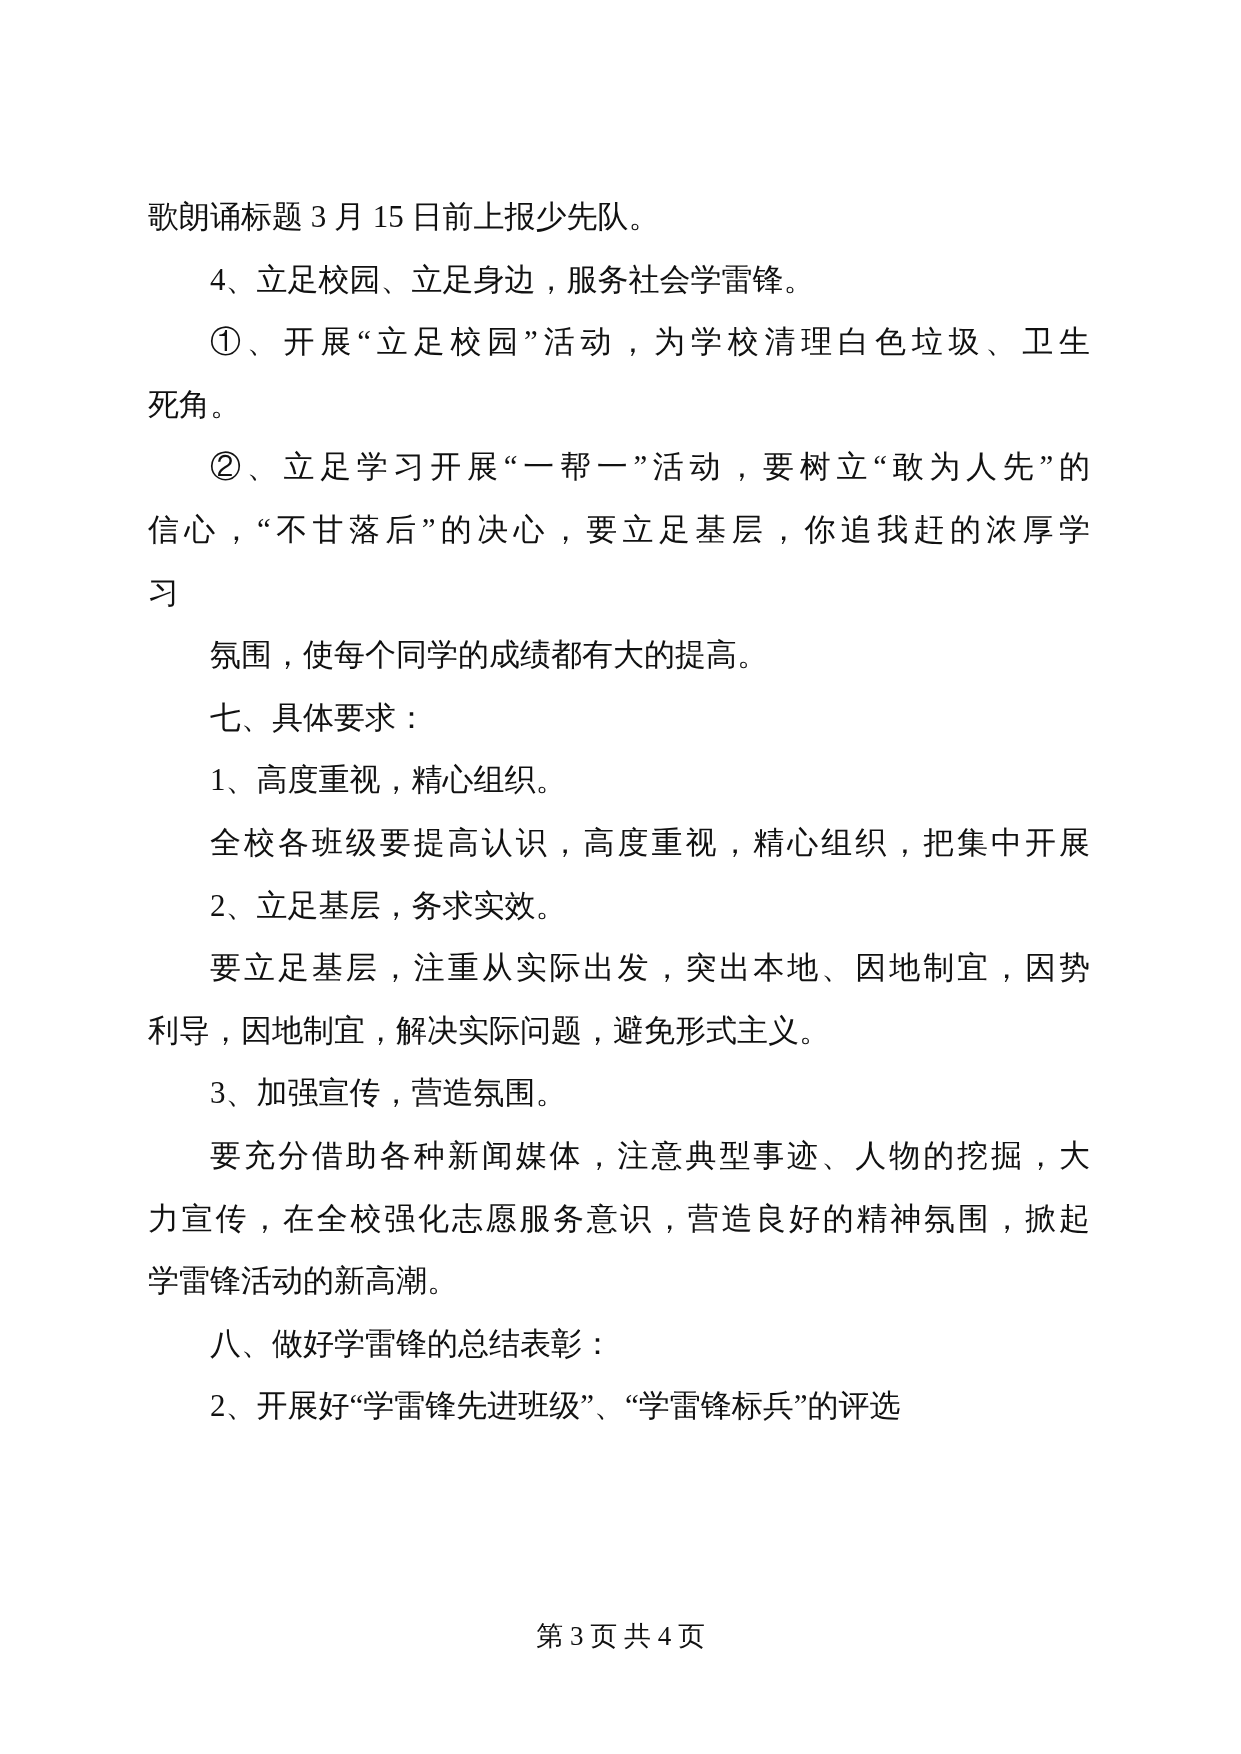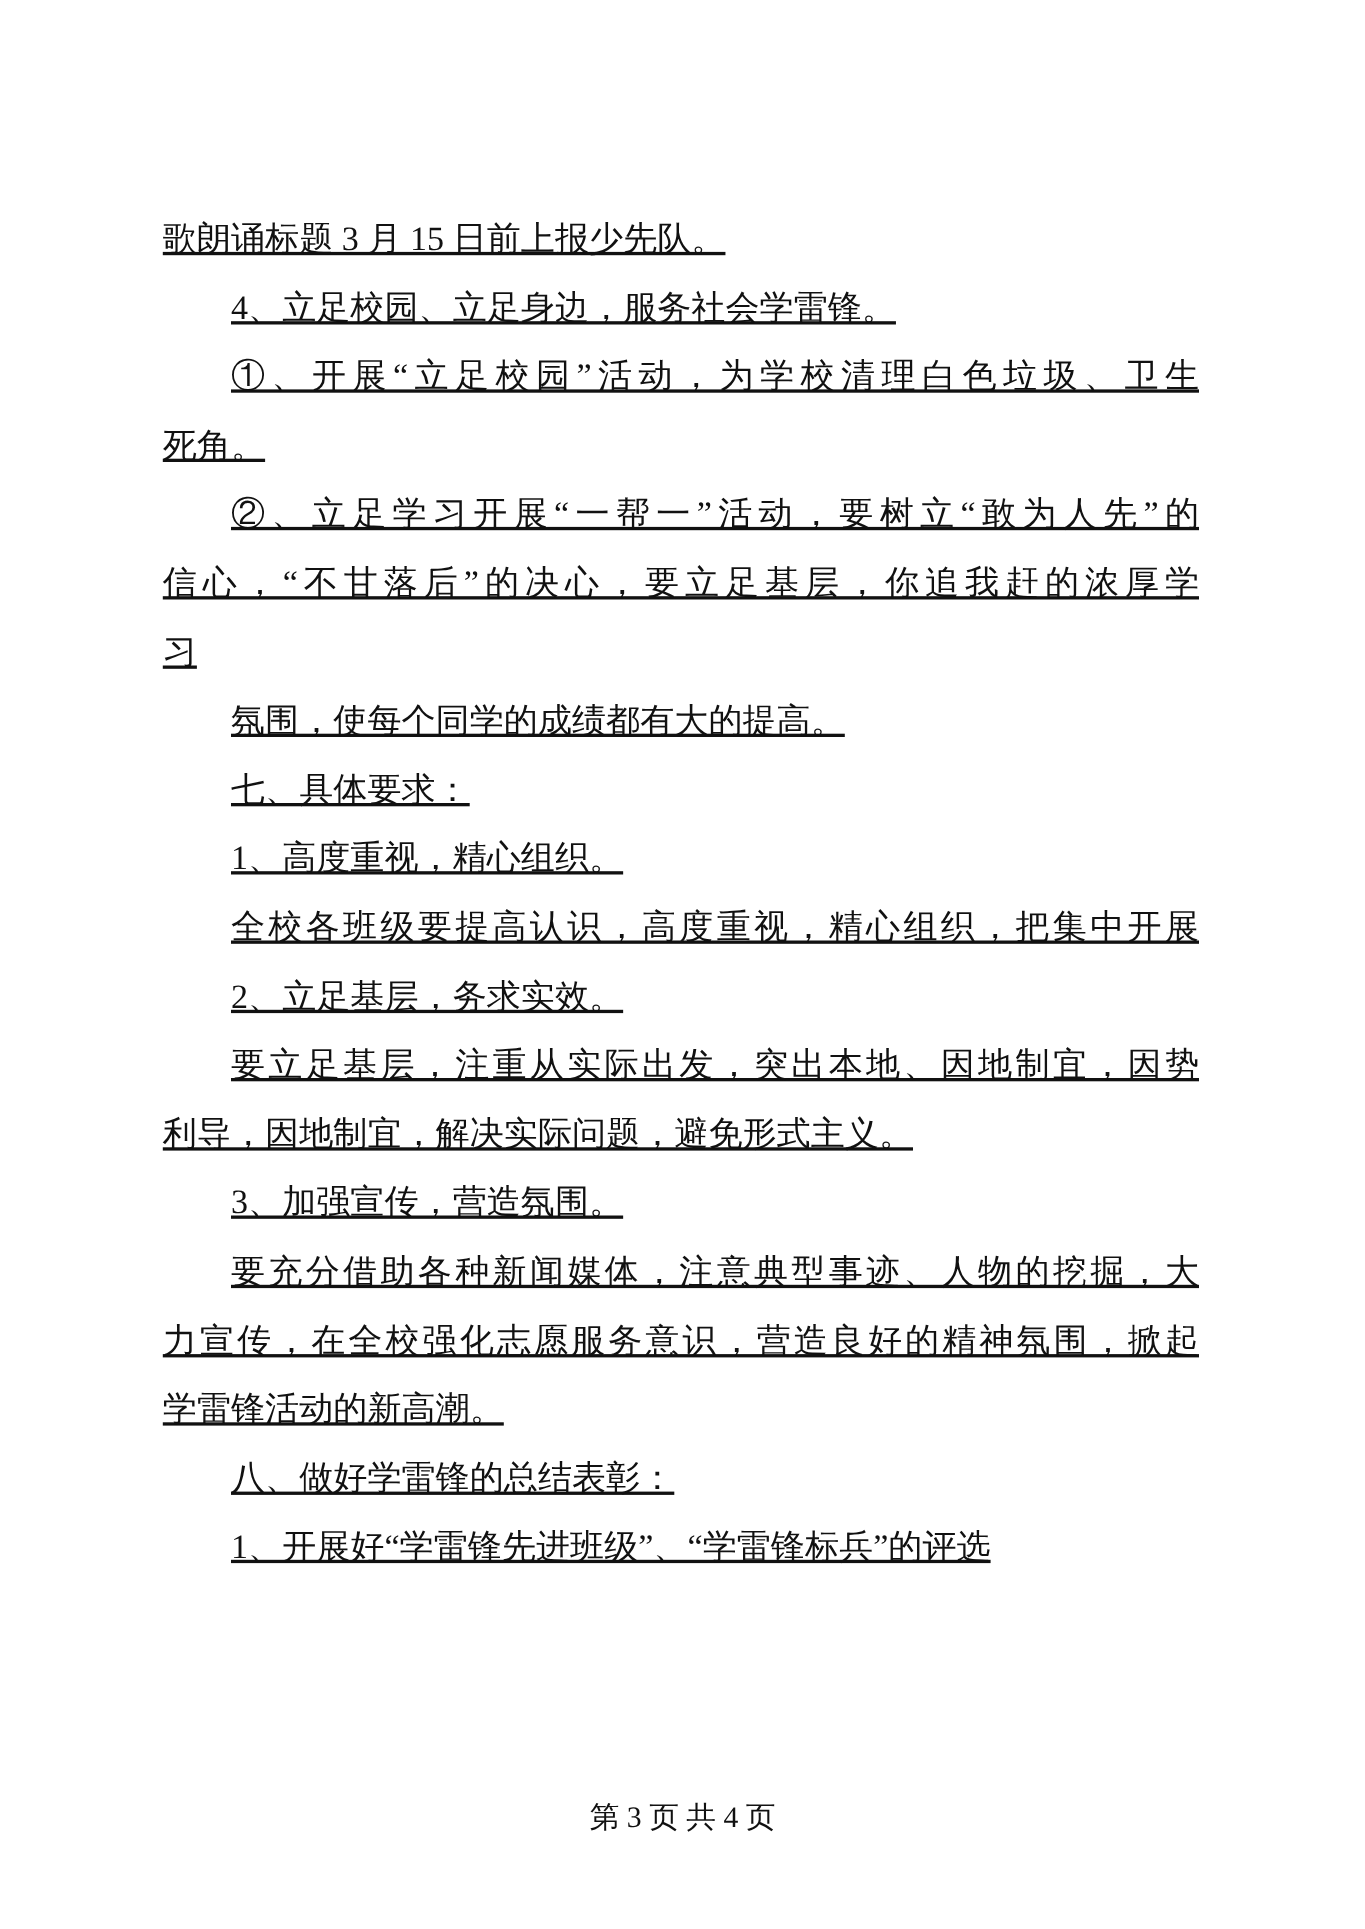--- a/index.html
+++ b/index.html
@@ -21,39 +21,37 @@
     left: 148px;
     top: 186px;
     width: 942px;
   }
   .line {
     font-size: 31px;
     height: 62.6px;
     line-height: 62.6px;
     text-align: left;
     font-weight: normal;
-    text-decoration: underline;
   }
   .line.indent {
     text-indent: 62px;
   }
   .line.full {
     text-align: justify;
     text-align-last: justify;
   }
   .footer {
     position: absolute;
     left: 0;
     top: 1620px;
     width: 100%;
     text-align: center;
     font-size: 27px;
     line-height: 32px;
     color: #111111;
-    margin-top: 16px;
   }
 </style>
 </head>
 <body>
 
 <div class="page">
   <div class="text-body">
       <div class="line">歌朗诵标题 3 月 15 日前上报少先队。</div>
       <div class="line indent">4、立足校园、立足身边，服务社会学雷锋。</div>
       <div class="line indent full">①、开展“立足校园”活动，为学校清理白色垃圾、卫生</div>
@@ -66,16 +64,16 @@
       <div class="line indent">1、高度重视，精心组织。</div>
       <div class="line indent full">全校各班级要提高认识，高度重视，精心组织，把集中开展</div>
       <div class="line indent">2、立足基层，务求实效。</div>
       <div class="line indent full">要立足基层，注重从实际出发，突出本地、因地制宜，因势</div>
       <div class="line">利导，因地制宜，解决实际问题，避免形式主义。</div>
       <div class="line indent">3、加强宣传，营造氛围。</div>
       <div class="line indent full">要充分借助各种新闻媒体，注意典型事迹、人物的挖掘，大</div>
       <div class="line full">力宣传，在全校强化志愿服务意识，营造良好的精神氛围，掀起</div>
       <div class="line">学雷锋活动的新高潮。</div>
       <div class="line indent">八、做好学雷锋的总结表彰：</div>
-      <div class="line indent">1、开展好“学雷锋先进班级”、“学雷锋标兵”的评选</div>
+      <div class="line indent">2、开展好“学雷锋先进班级”、“学雷锋标兵”的评选</div>
     </div>
   <div class="footer">第 3 页 共 4 页</div>
 </div>
 
 </body></html>

